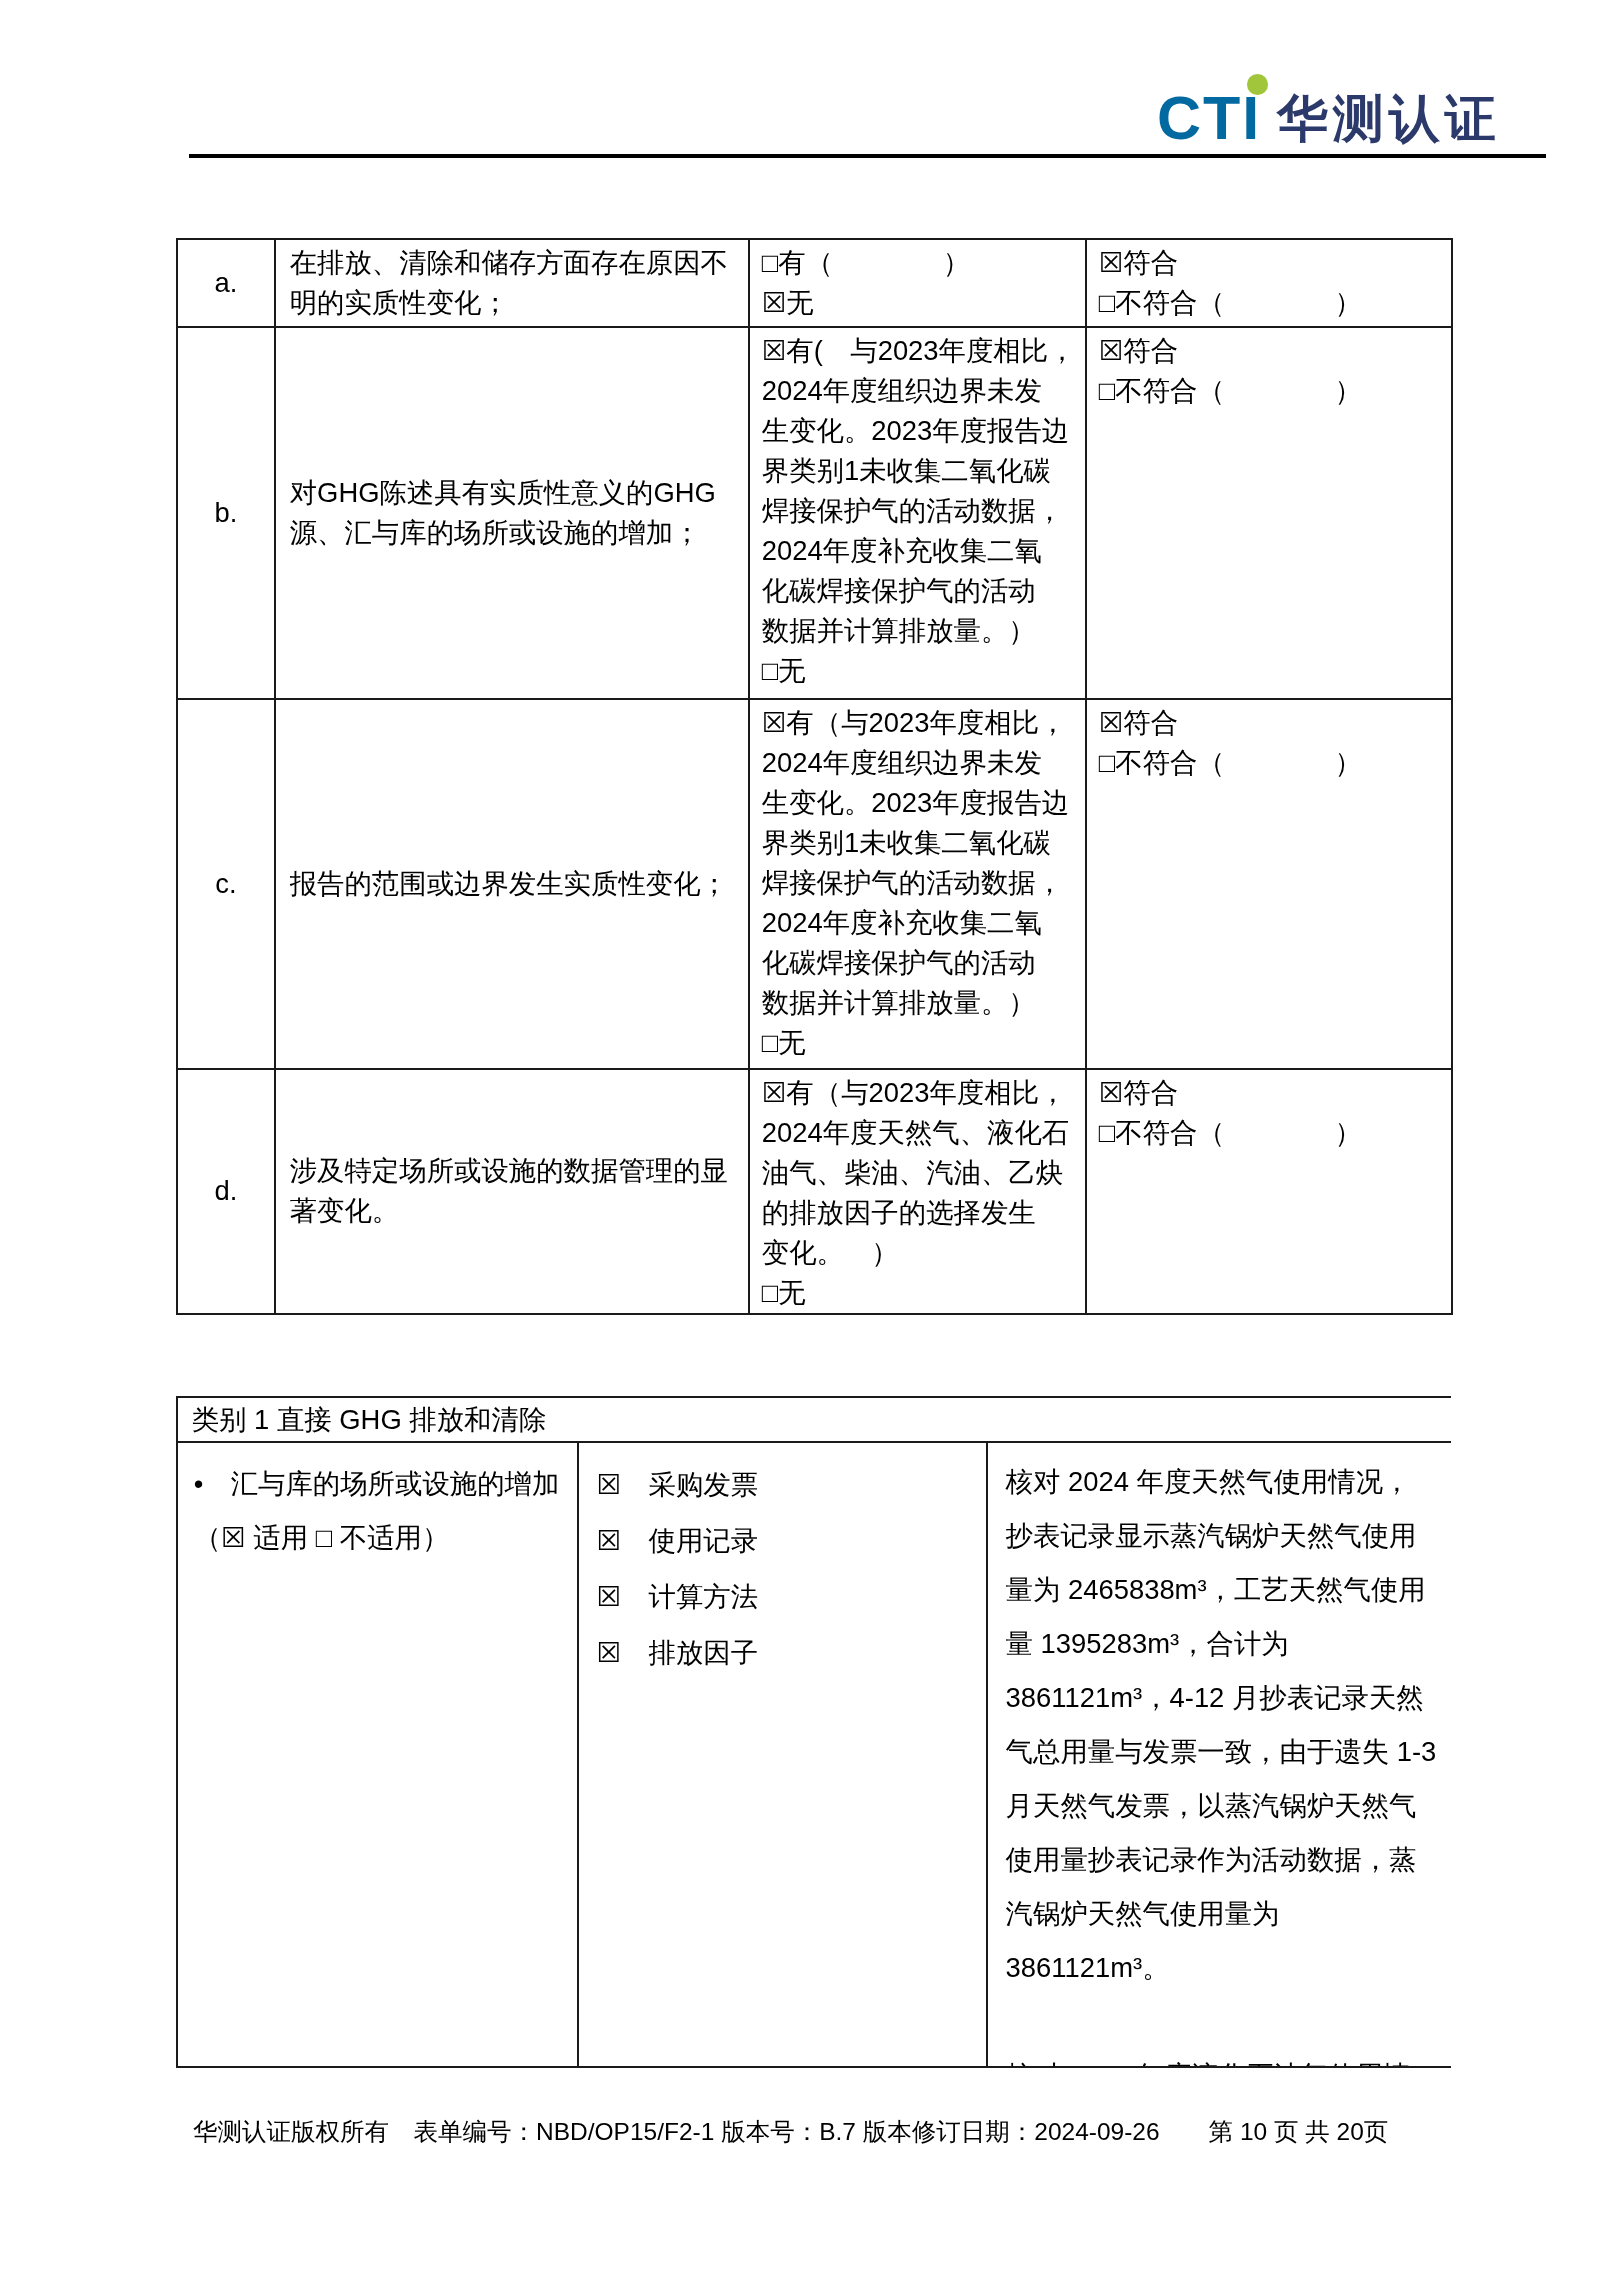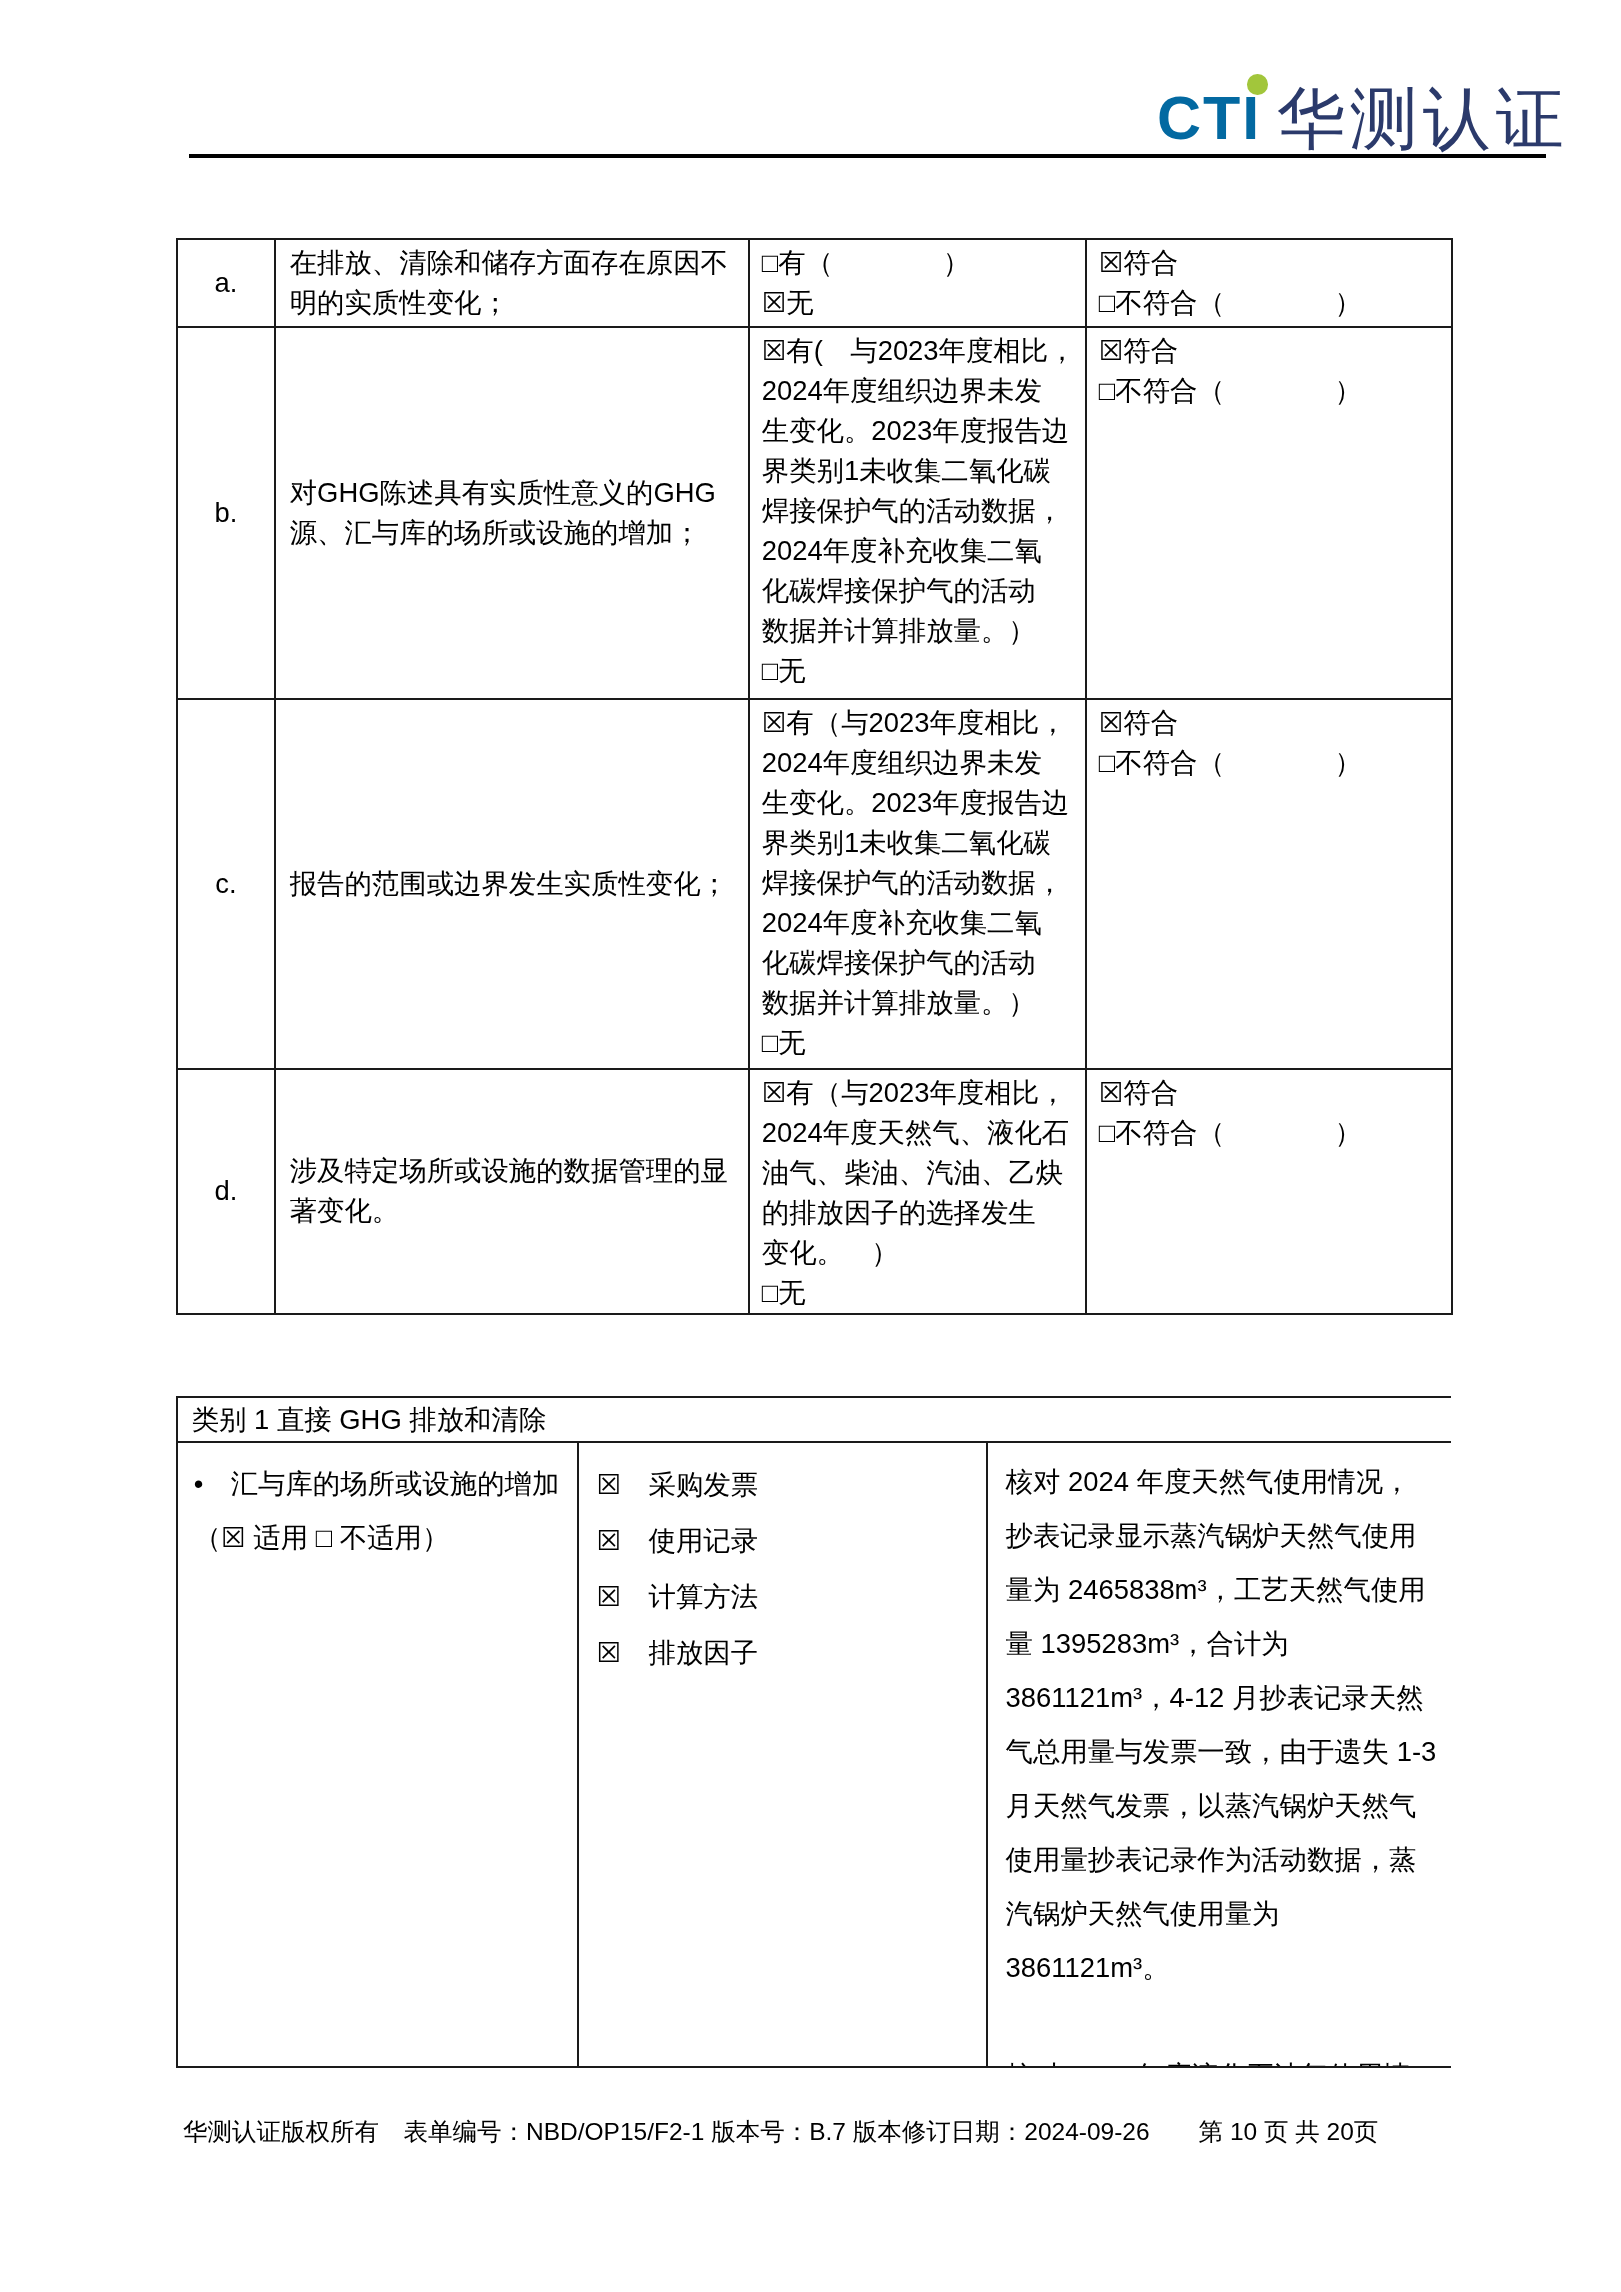--- a/index.html
+++ b/index.html
@@ -41,22 +41,22 @@
   }
   .logo-dot {
     position: absolute;
     left: 90px;
     top: -15.7px;
     width: 20.6px;
     height: 20.6px;
     border-radius: 50%;
   }
   .logo-cn {
-    font-size: 68px;
-    font-weight: normal;
+    font-size: 51px;
+    font-weight: bold;
     line-height: 57px;
     letter-spacing: 4.9px;
     white-space: nowrap;
   }
   .header-rule {
     position: absolute;
     left: 189px;
     top: 154px;
     width: 1357px;
     height: 3.9px;
@@ -140,21 +140,21 @@
   .verif-table .cell-finding {
     vertical-align: top;
     padding: 11.8px 15.7px 0 17.6px;
     line-height: 54px;
     white-space: pre-line;
   }
 
   
   .page-footer {
     position: absolute;
-    left: 183px;
+    left: 193px;
     top: 2115px;
     font-size: 24.5px;
     white-space: nowrap;
   }
 </style>
 </head>
 <body>
 
 <div class="page">
 

